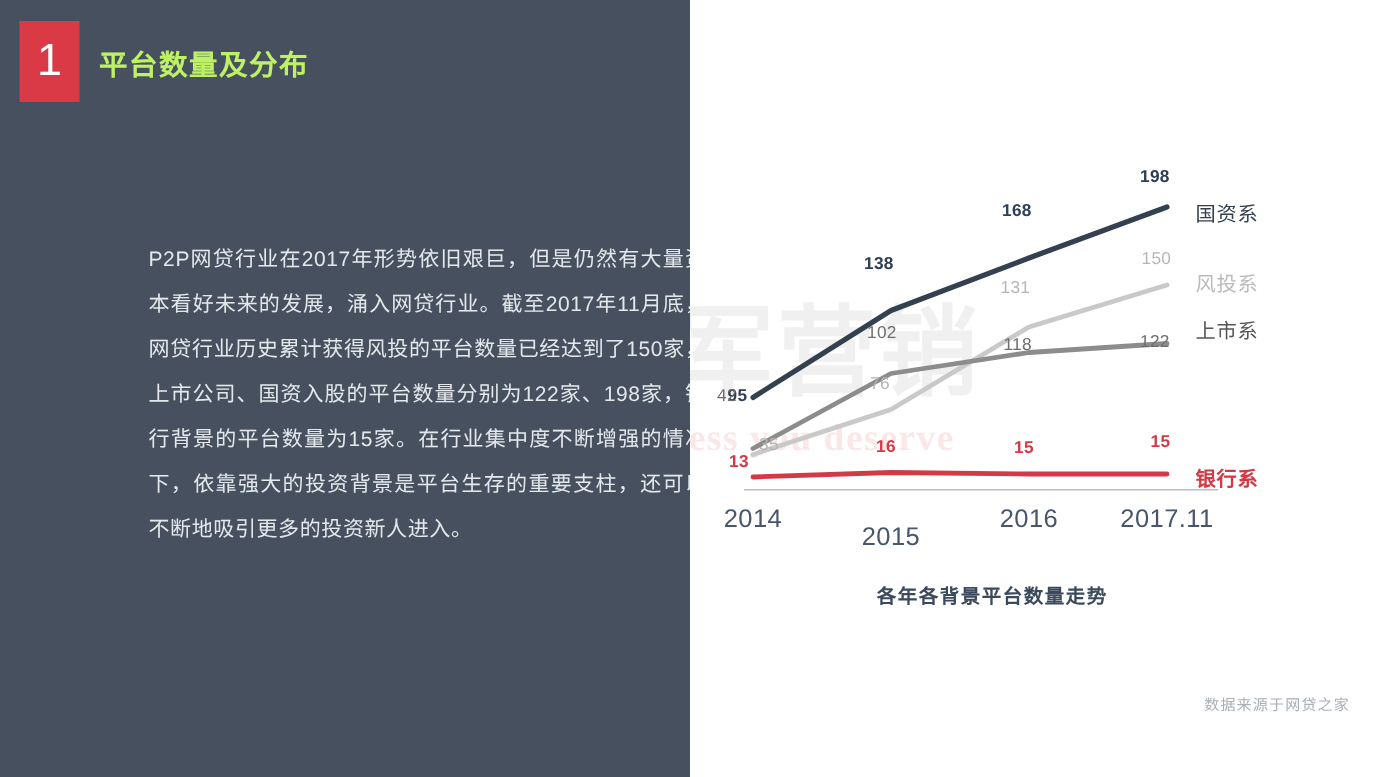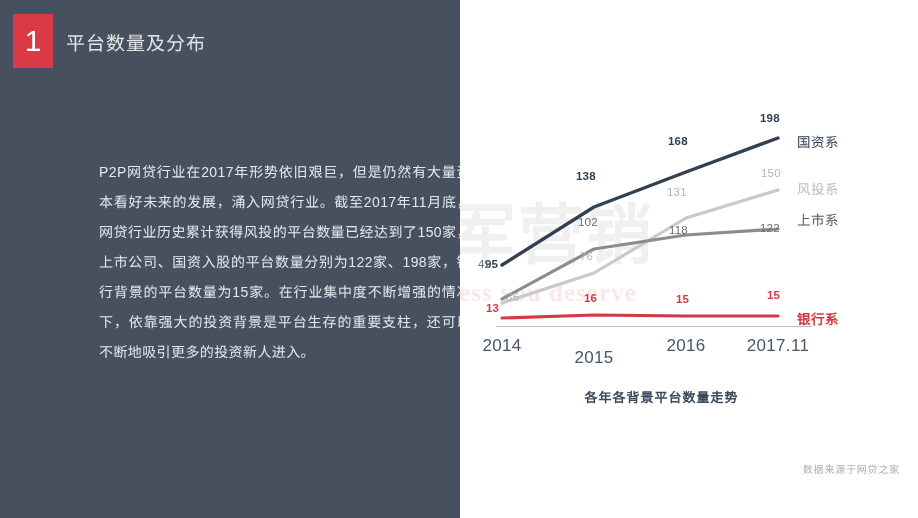--- a/index.html
+++ b/index.html
@@ -42,23 +42,23 @@
     font-size: 30px;
     line-height: 54px;
     text-align: center;
     font-weight: 400;
     letter-spacing: 0;
   }
   .section-title {
     position: absolute;
     left: 66px;
     top: 28px;
-    color: #e5e5e5;
+    color: #bef264;
     font-size: 19px;
-    font-weight: normal;
+    font-weight: bold;
     letter-spacing: 1px;
     white-space: nowrap;
   }
   .body-copy {
     position: absolute;
     left: 67px;
     top: 157px;
     width: 372px;
     color: #E4E8EC;
     font-size: 14px;

